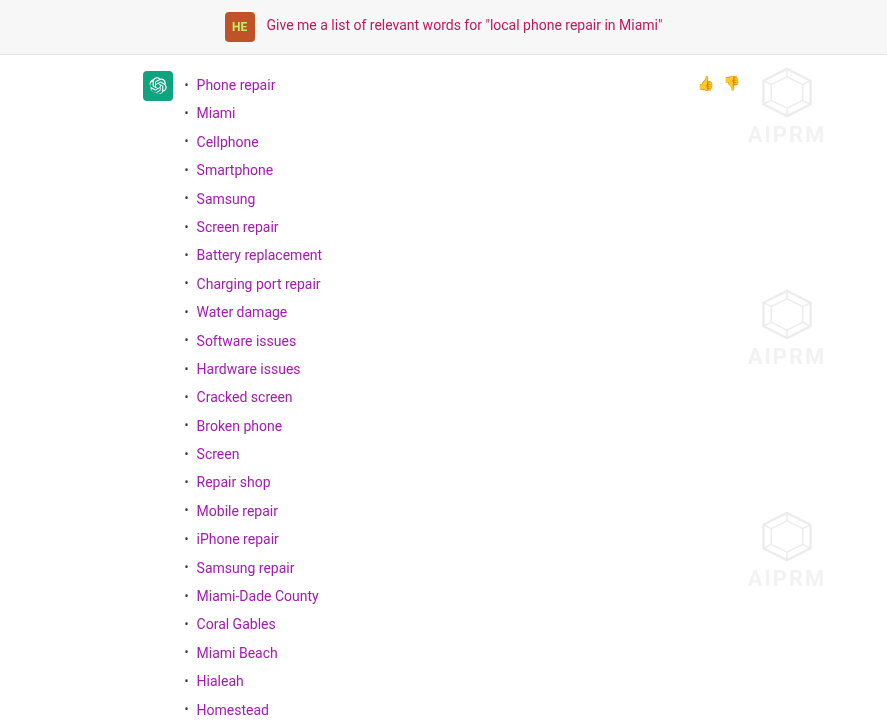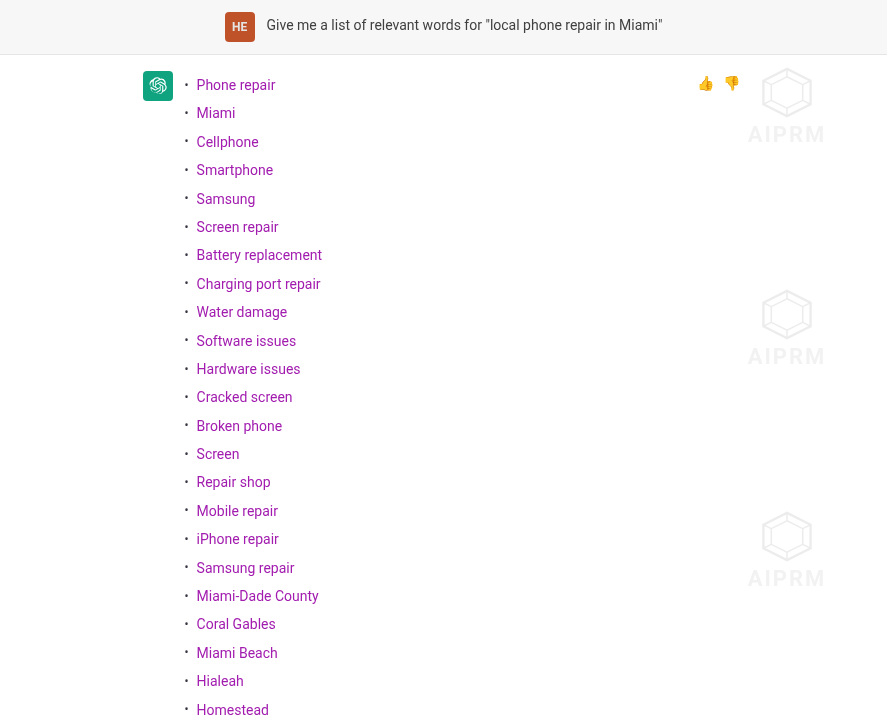--- a/index.html
+++ b/index.html
@@ -33,33 +33,33 @@
       background: #f7f7f8;
       justify-content: center;
       border-bottom: 1px solid #e5e5e5;
     }
 
     .user-avatar {
       width: 30px;
       height: 30px;
       border-radius: 4px;
       background-color: #c0522a;
-      color: #e5e5e5;
+      color: #bef264;
       font-size: 12px;
       font-weight: 700;
       display: flex;
       align-items: center;
       justify-content: center;
       flex-shrink: 0;
       margin-right: 12px;
     }
 
     .user-message-text {
       font-size: 14px;
-      color: #404040;
+      color: #be185d;
       padding-top: 5px;
       max-width: 600px;
     }
 
     
     .ai-message-row {
       display: flex;
       align-items: flex-start;
       padding: 16px 40px;
       background: #ffffff;

